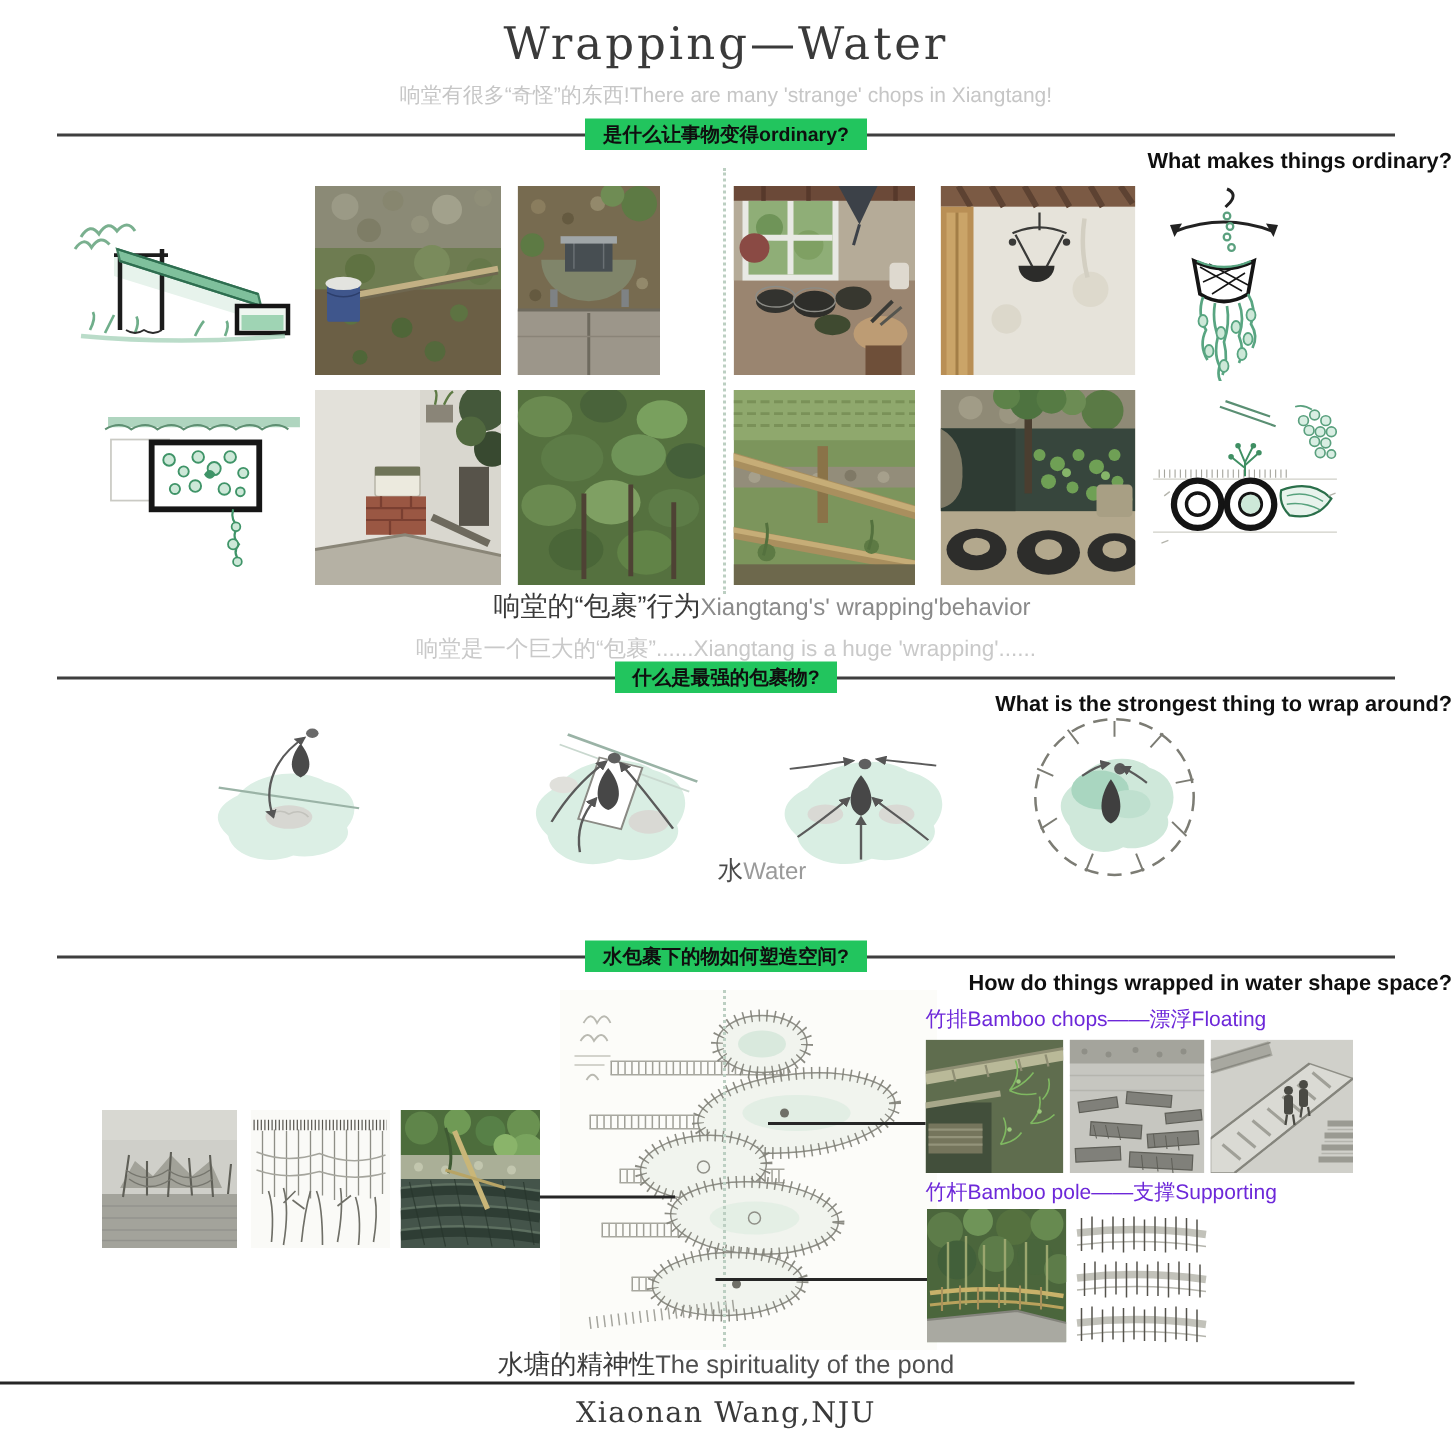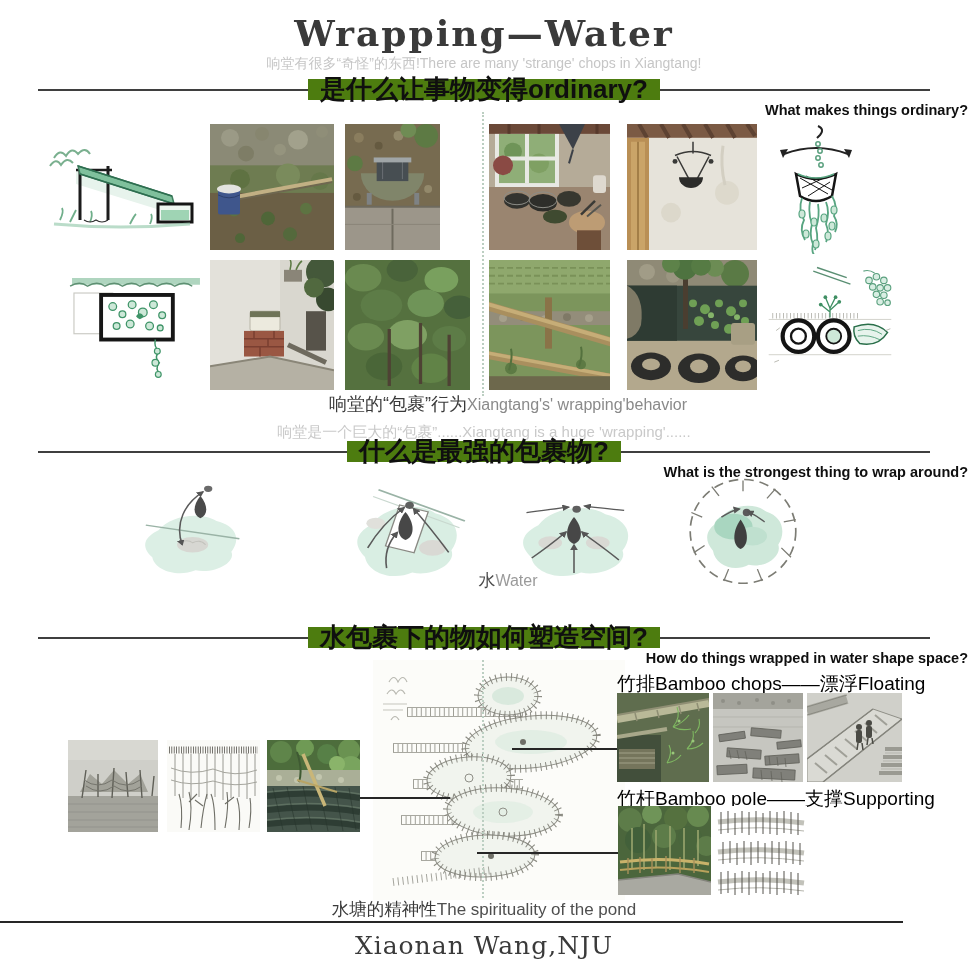--- a/index.html
+++ b/index.html
@@ -1,37 +1,37 @@
 <!DOCTYPE html>
 <html><head>
 <meta charset="utf-8">
 <style>
   html,body{margin:0;padding:0;background:#fff;}
   .board{position:relative;width:968px;height:968px;margin:0 auto;background:#fff;
          font-family:"Liberation Sans",sans-serif;color:#2f2f2f;overflow:hidden;}
   .abs{position:absolute;}
   .ctr{left:0;right:0;text-align:center;}
-  .title{top:12px;font-size:36px;color:#3a3a3a;letter-spacing:2px;font-family:"DejaVu Serif",serif;font-weight:bold;}
+  .title{top:12px;font-size:30px;color:#3a3a3a;letter-spacing:2px;font-family:"DejaVu Serif",serif;}
   .subtitle{top:55px;font-size:14px;color:#c6c6c6;}
   .sec-head{height:40px;}
   .sec-head .line{position:absolute;top:10px;left:38px;right:38px;border-top:2px solid #3f3f3f;}
-  .sec-head .zh{position:relative;display:inline-block;background:#4d7c0f;padding:0 12px;
-                font-weight:bold;font-size:26px;color:#0f0f0f;line-height:21px;}
+  .sec-head .zh{position:relative;display:inline-block;background:#22c55e;padding:0 12px;
+                font-weight:bold;font-size:13px;color:#0f0f0f;line-height:21px;}
   .sec-head .en{position:relative;display:block;font-weight:bold;font-size:14.5px;color:#0f0f0f;line-height:17px;text-align:right;}
   .cap .zh{font-size:18px;color:#3a3a3a;padding-left:48px;}
   .cap .en{font-size:16px;color:#8a8a8a;margin-top:30px;}
   .cap3 .zh{font-size:17.5px;color:#3a3a3a;}
   .cap3 .en{font-size:17px;color:#4f4f4f;}
   .note{font-size:15px;color:#c9c9c9;}
   .dotted-v{border-left:2px dotted #bccfc2;width:0;}
   .cell{position:absolute;overflow:hidden;}
   .cell svg{display:block;width:100%;height:100%;}
   .conn{position:absolute;height:0;border-top:2px solid #262626;}
-  .lbl{position:absolute;font-size:19px;color:#000000;white-space:nowrap;}
-  .footer{top:931px;font-size:25px;color:#3a3a3a;letter-spacing:1px;font-family:"DejaVu Serif",serif;}
+  .lbl{position:absolute;font-size:14px;color:#6d28d9;white-space:nowrap;}
+  .footer{top:931px;font-size:19px;color:#3a3a3a;letter-spacing:1px;font-family:"DejaVu Serif",serif;}
   .fullline{position:absolute;top:921px;left:0;width:903px;border-top:2px solid #262626;height:0;}
 </style>
 </head>
 <body>
 
 <svg style="position:absolute;width:0;height:0" aria-hidden="true">
   <defs>
     <marker id="arr" viewBox="0 0 10 10" refX="8" refY="5" markerWidth="5" markerHeight="5" orient="auto-start-reverse">
       <path d="M0,0L10,5L0,10z" fill="#555"></path>
     </marker>

